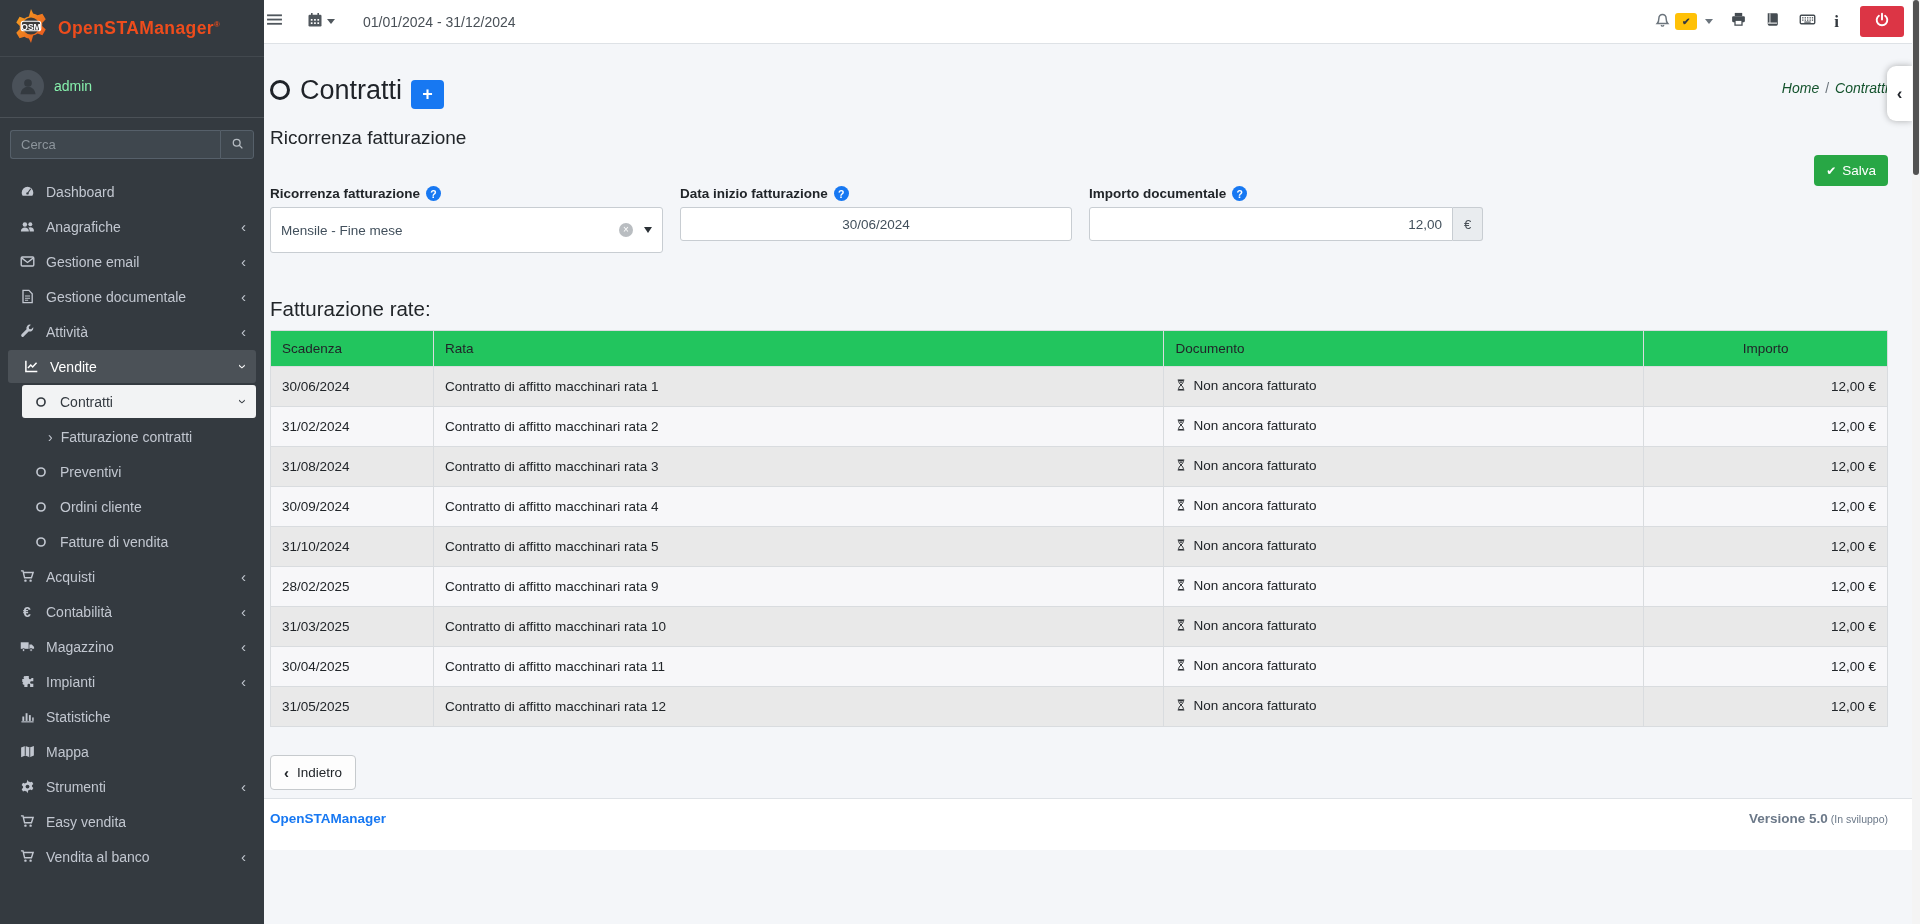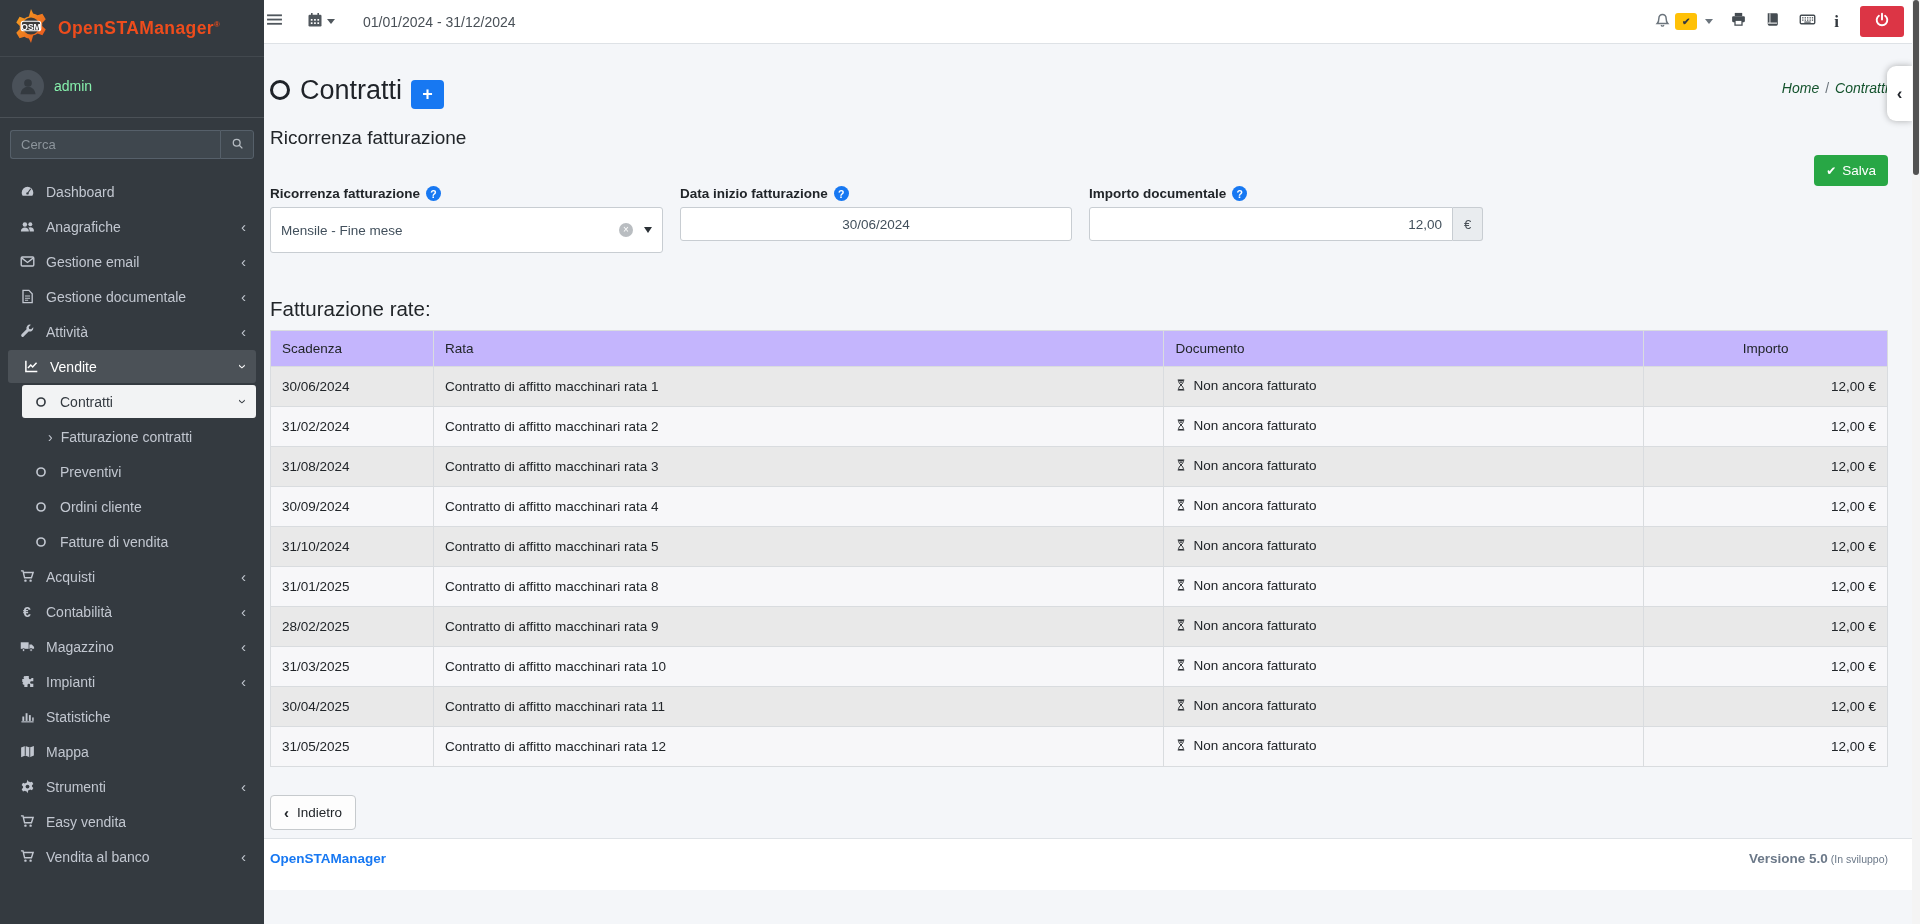--- a/index.html
+++ b/index.html
@@ -91,21 +91,21 @@
      color:#42505c; width:100%; font-family:inherit; outline:none; padding:0 10px; }
   .center { text-align:center; } .right { text-align:right; }
   .addon-group { display:flex; }
   .addon-group .txt-input { border-radius:3px 0 0 3px; }
   .addon { width:30px; background:#e9ecef; border:1px solid #c8cdd2; border-left:none; border-radius:0 3px 3px 0;
      display:flex; align-items:center; justify-content:center; font-size:13px; color:#495057; flex:none; }
 
   h2.sec-rate { font-size:20.5px; font-weight:500; color:#212529; margin:44px 0 9px; }
   table.rate { width:100%; border-collapse:collapse; font-size:13.5px; color:#212529; background:#fafbfc; }
   table.rate th, table.rate td { border:1px solid #d9dcdf; padding:0 11px; }
-  table.rate th { height:36px; text-align:left; font-weight:400; background:#c4b5fd; }
+  table.rate th { height:36px; text-align:left; font-weight:400; background:#22c55e; }
   table.rate th.c { text-align:center; }
   table.rate td { height:40px; }
   table.rate tbody tr:nth-child(odd) { background:#e9e9e9; }
   table.rate tbody tr:nth-child(even) { background:#f7f7f9; }
   td.imp { text-align:right; }
   .hg { margin-right:6px; vertical-align:-2px; color:#212529; }
 
   .btn-back { display:inline-flex; align-items:center; gap:8px; height:35px; padding:0 13px; background:#fdfdfd;
      border:1px solid #c6cacd; border-radius:4px; font-size:13.5px; color:#212529; margin-top:28px; cursor:pointer; font-family:inherit; }
   .btn-back .bk { font-weight:700; font-size:15px; }
@@ -601,28 +601,20 @@
           </tr>
         <tr>
             <td>31/10/2024</td>
             <td>Contratto di affitto macchinari rata 5</td>
             <td><span class="hg"><svg width="12" height="14" viewBox="0 0 16 16" fill="currentColor">
                   <use href="#i-hourglass"></use>
                 </svg></span><span>Non ancora fatturato</span></td>
             <td class="imp">12,00 €</td>
           </tr>
         <tr>
-            <td>31/01/2025</td>
-            <td>Contratto di affitto macchinari rata 8</td>
-            <td><span class="hg"><svg width="12" height="14" viewBox="0 0 16 16" fill="currentColor">
-                  <use href="#i-hourglass"></use>
-                </svg></span><span>Non ancora fatturato</span></td>
-            <td class="imp">12,00 €</td>
-          </tr>
-        <tr>
             <td>28/02/2025</td>
             <td>Contratto di affitto macchinari rata 9</td>
             <td><span class="hg"><svg width="12" height="14" viewBox="0 0 16 16" fill="currentColor">
                   <use href="#i-hourglass"></use>
                 </svg></span><span>Non ancora fatturato</span></td>
             <td class="imp">12,00 €</td>
           </tr>
         <tr>
             <td>31/03/2025</td>
             <td>Contratto di affitto macchinari rata 10</td>

